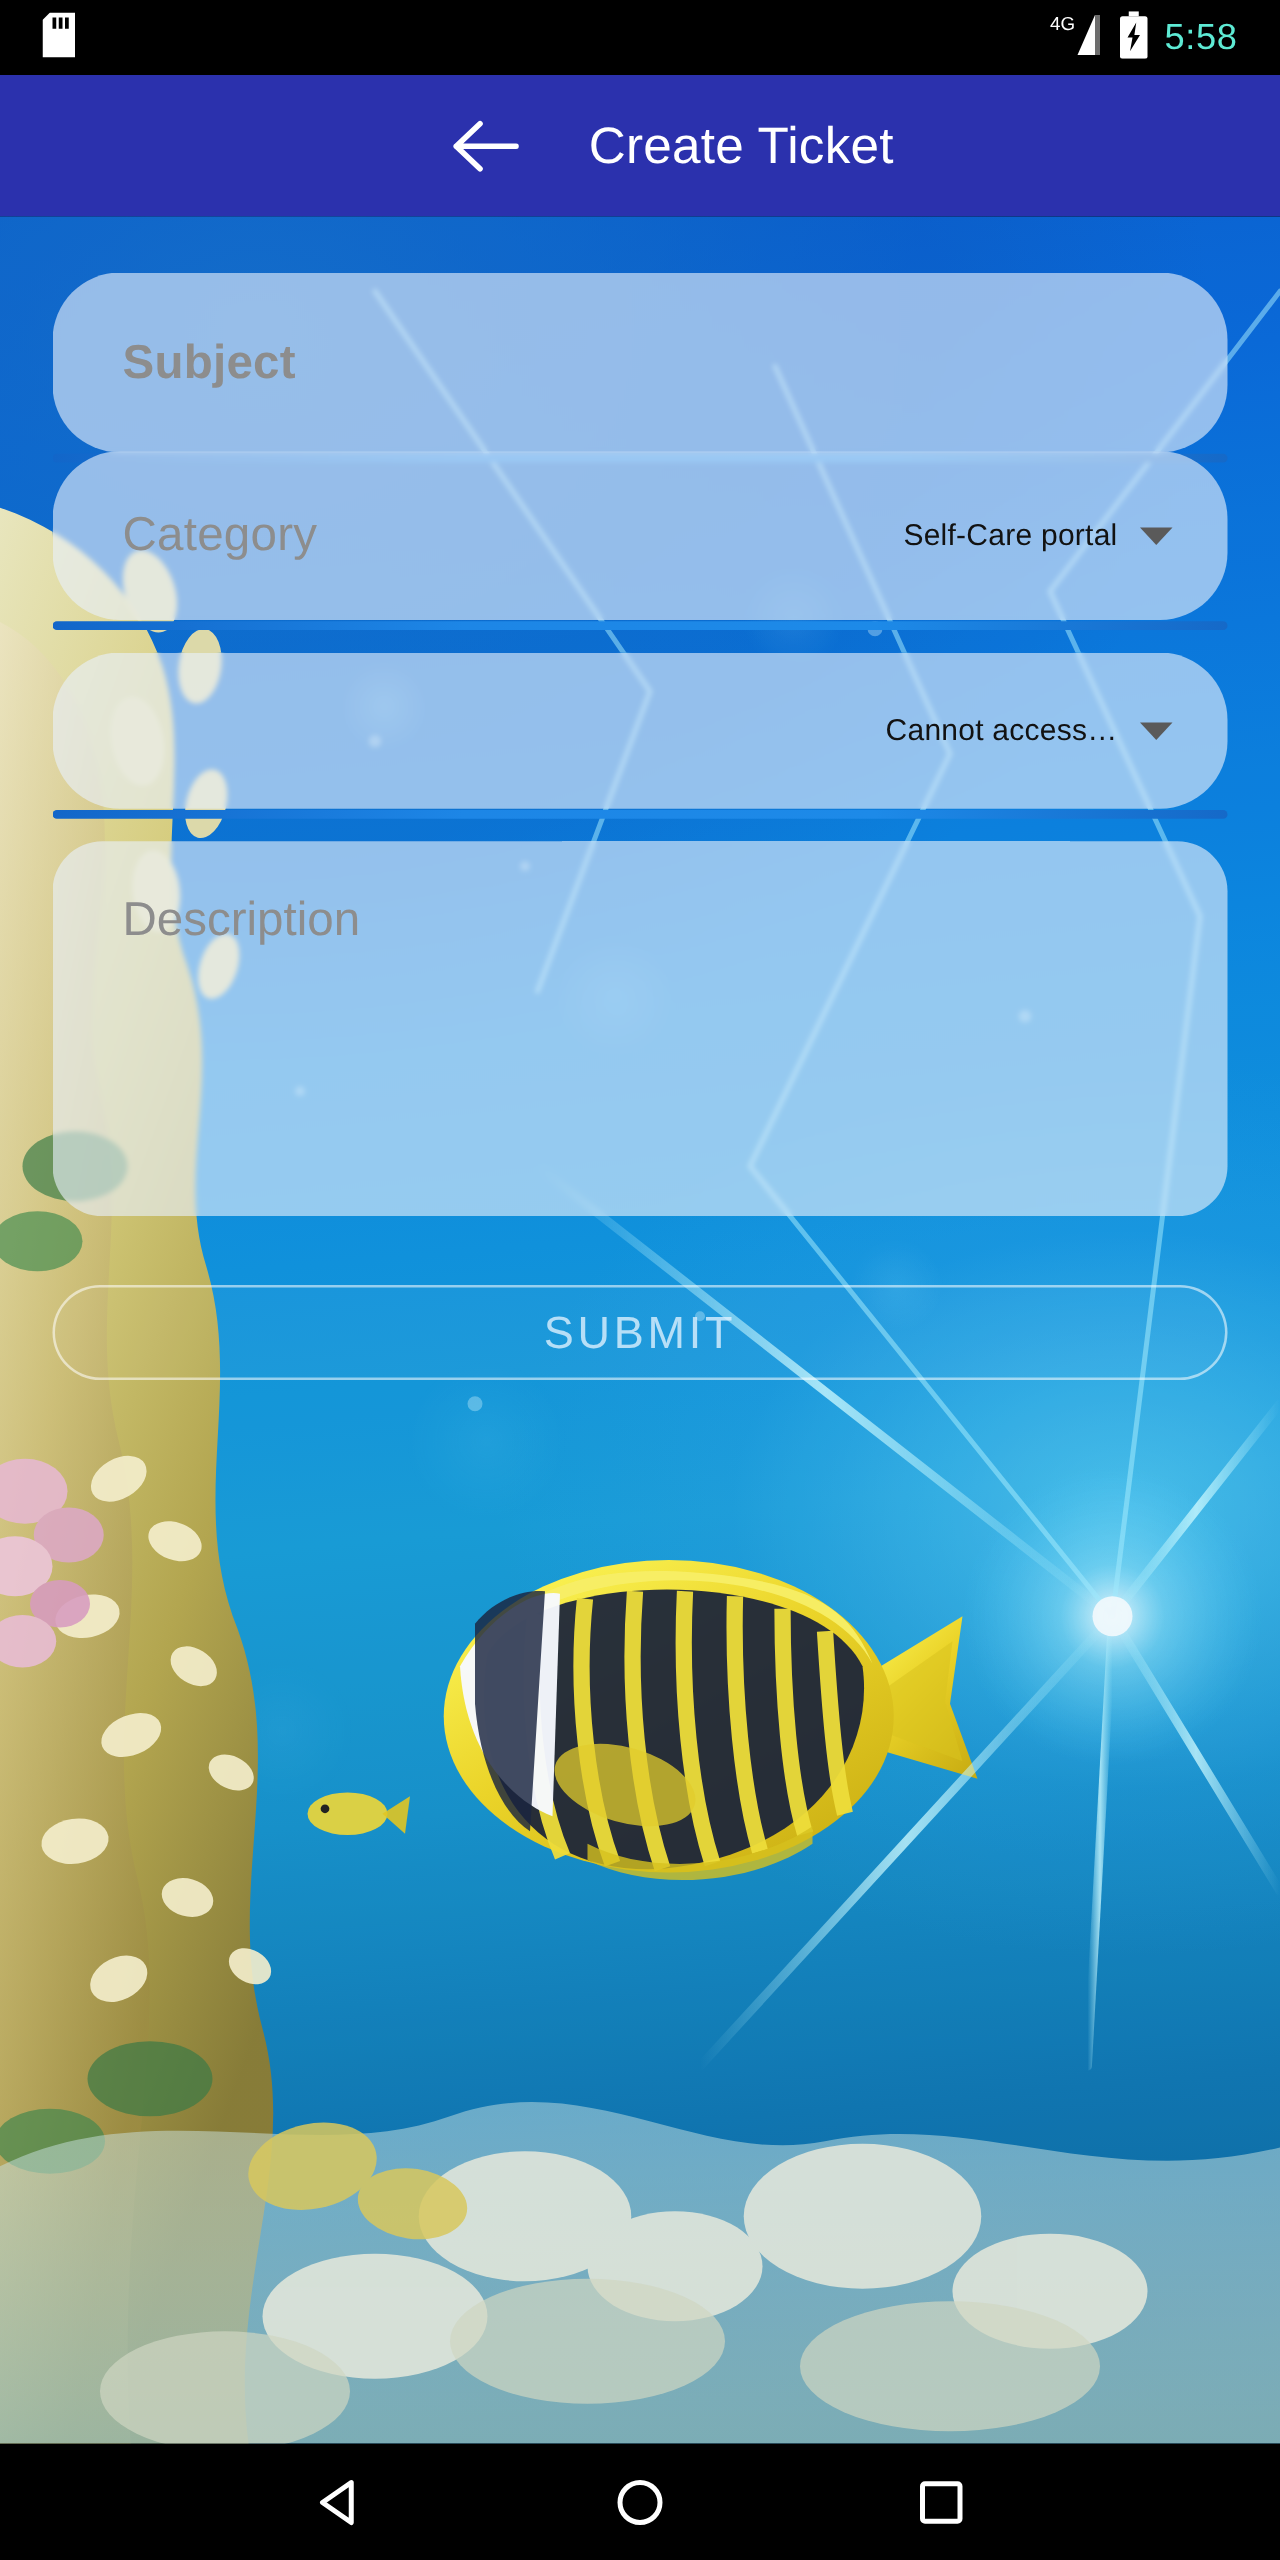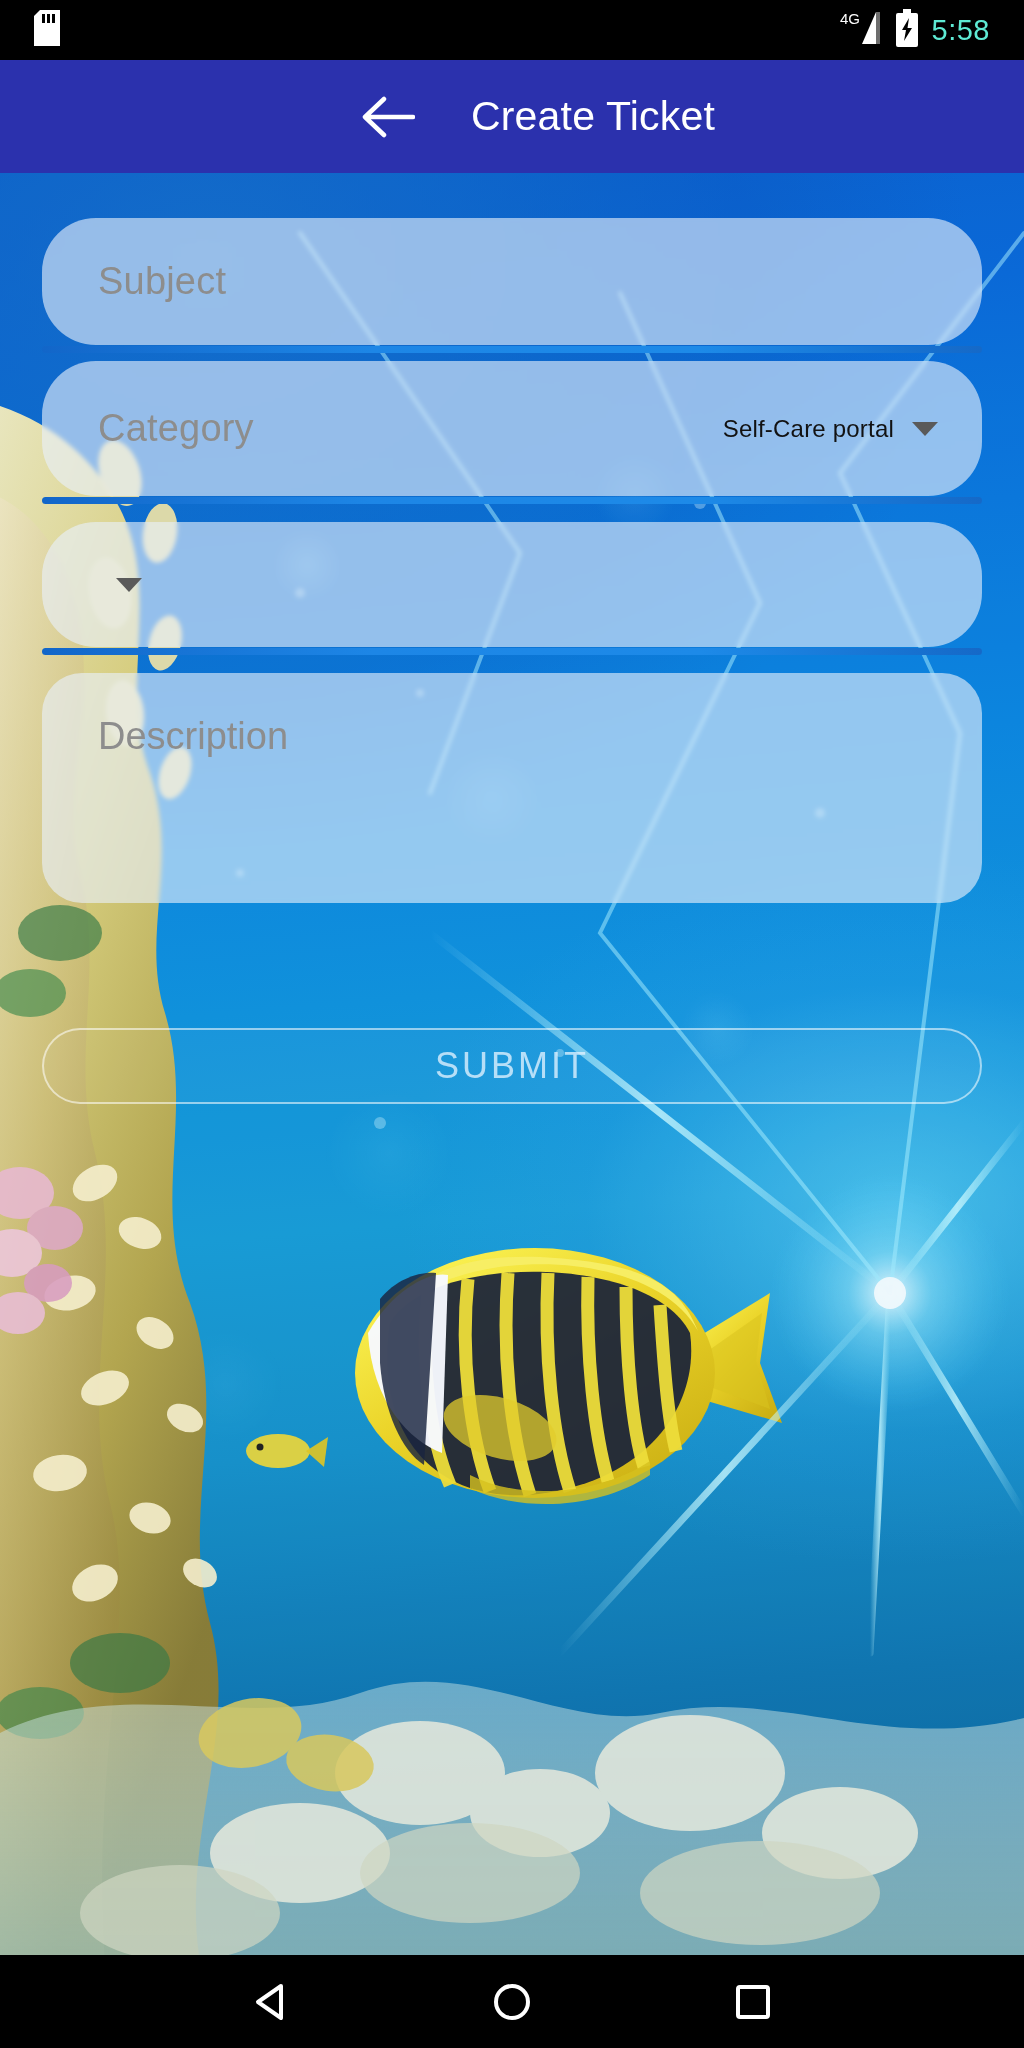--- a/index.html
+++ b/index.html
@@ -85,24 +85,24 @@
   .fl-value {
     margin-left:auto; font-size:24px; color:#121212; white-space:nowrap;
     letter-spacing:0.2px;
   }
   .caret {
     margin-left:18px; width:0; height:0;
     border-left:13px solid transparent; border-right:13px solid transparent;
     border-top:14px solid #5a5a5a;
   }
 
-  #f-subject { top:45px; height:127px; }
+  #f-subject { top:45px; height:144px;font-weight:bold; }
   #f-category { top:188px; height:135px; }
   #f-subcategory { top:349px; height:125px; }
-  #f-description { top:500px; height:230px; border-radius:40px; }
+  #f-description { top:500px; height:300px; border-radius:40px; }
   .desc-inner { padding:42px 56px; }
   .desc-placeholder { font-size:38px; color:#8d8d8d; }
 
   .submit-btn {
     position:absolute; left:42px; top:855px; width:940px; height:76px;
     border:2px solid rgba(255,255,255,0.55);
     border-radius:54px; background:rgba(255,255,255,0.04);
     display:flex; align-items:center; justify-content:center;
     cursor:pointer;
   }
@@ -355,20 +355,21 @@
       <div class="field-row">
         <span class="fl-label">Category</span>
         <span class="fl-value">Self-Care portal</span>
         <span class="caret"></span>
       </div>
       <div class="field-underline"></div>
     </div>
 
     <div class="field" id="f-subcategory">
       <div class="field-row">
+        <span class="fl-value">Cannot access…</span>
         <span class="caret"></span>
       </div>
       <div class="field-underline"></div>
     </div>
 
     <div class="field" id="f-description">
       <div class="desc-inner">
         <span class="desc-placeholder">Description</span>
       </div>
     </div>

